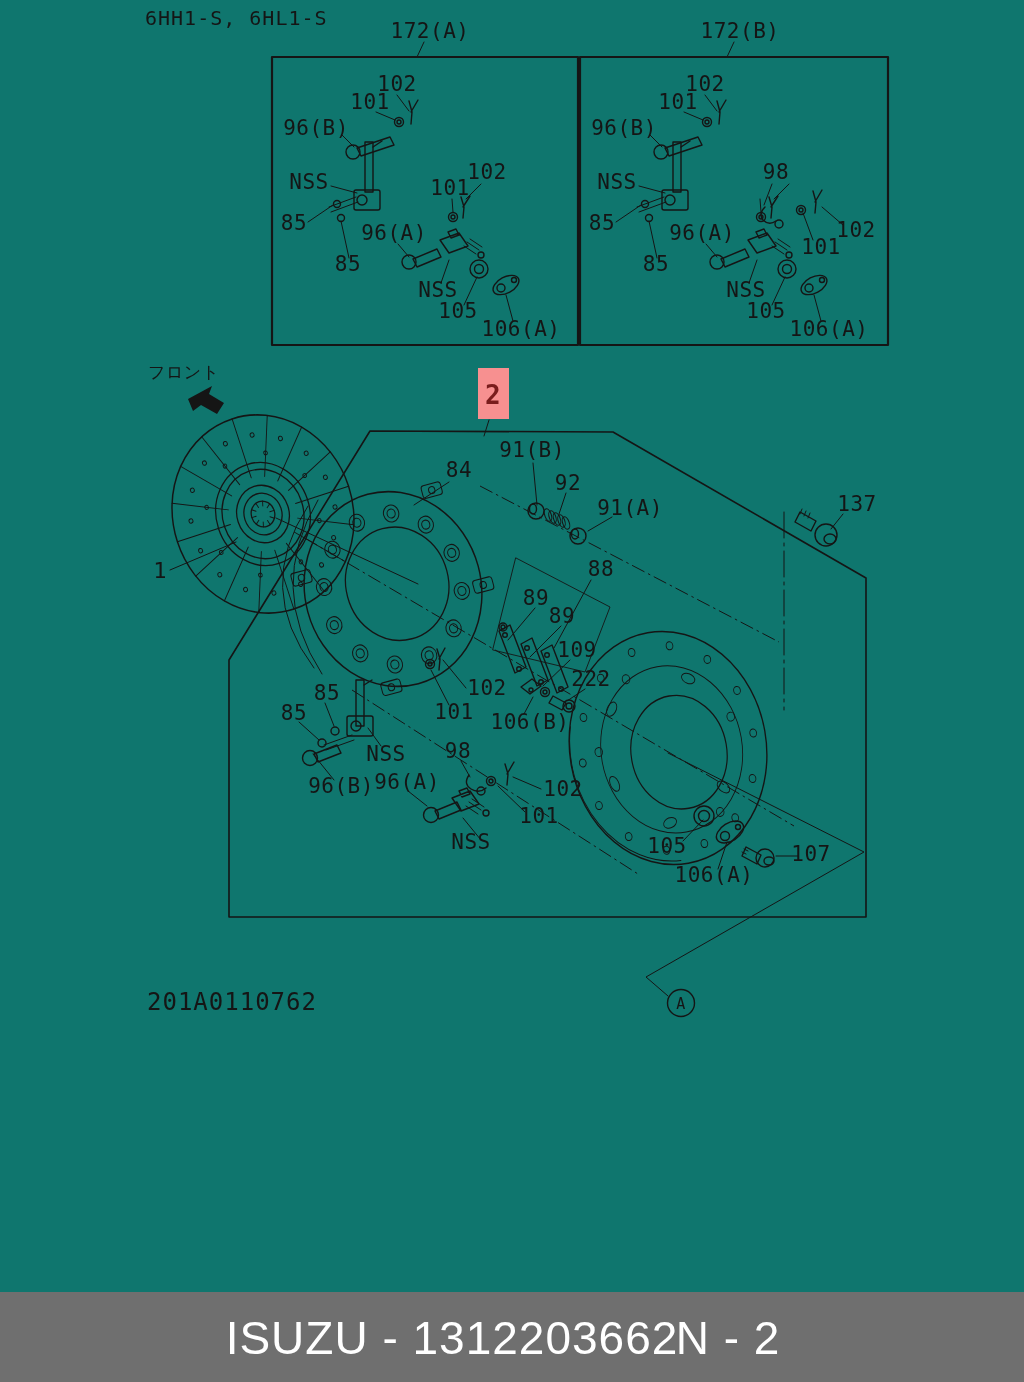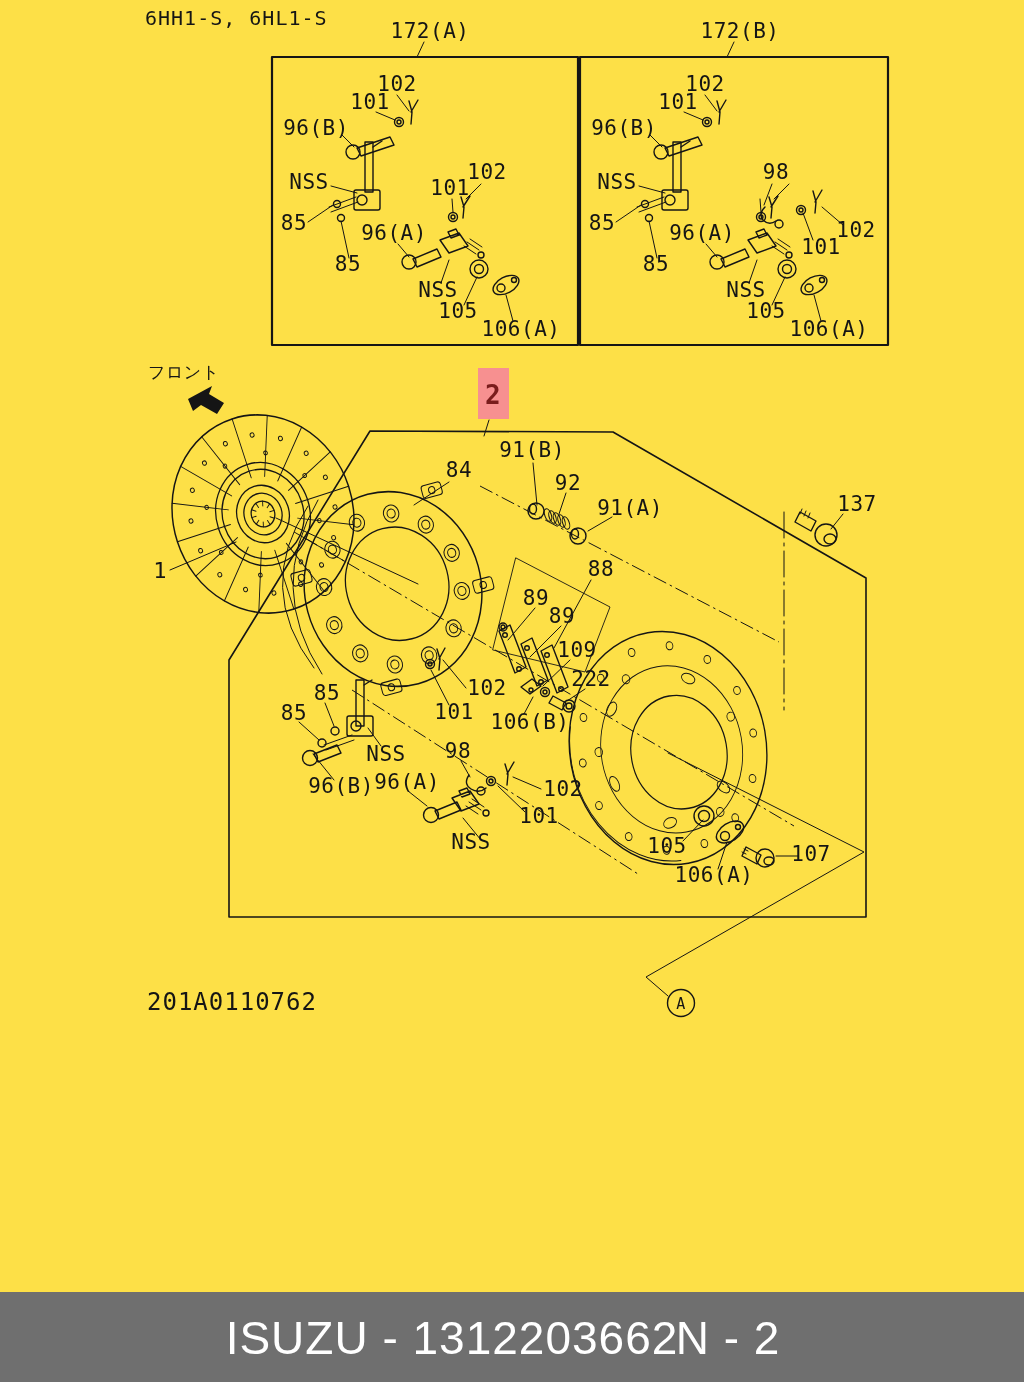--- a/index.html
+++ b/index.html
@@ -1,16 +1,16 @@
 <!DOCTYPE html>
 <html><head>
 <meta charset="utf-8">
 <style>
   html,body{margin:0;padding:0;background:#fff;}
-  #page{position:relative;width:1024px;height:1382px;background:#fde047;overflow:hidden;
+  #page{position:relative;width:1024px;height:1382px;background:#0f766e;overflow:hidden;
         font-family:"DejaVu Sans Mono","Liberation Mono",monospace;}
   svg{position:absolute;left:0;top:0;}
   .o  {fill:none;stroke:#151515;stroke-width:1.4;stroke-linejoin:round;stroke-linecap:round;}
   .o2 {fill:none;stroke:#151515;stroke-width:2.2;stroke-linejoin:round;}
   .ld {fill:none;stroke:#151515;stroke-width:1;stroke-linecap:round;}
   .dd {fill:none;stroke:#151515;stroke-width:1;stroke-dasharray:14 4 2.5 4;}
   .fb {fill:#151515;stroke:none;}
   .t  {font-family:"DejaVu Sans Mono","Liberation Mono",monospace;font-size:21px;fill:#151515;
        text-anchor:middle;letter-spacing:.5px;}
   .ts {text-anchor:start;}

